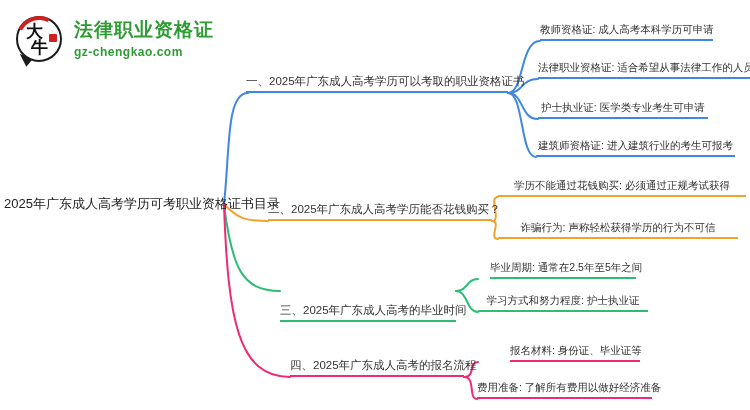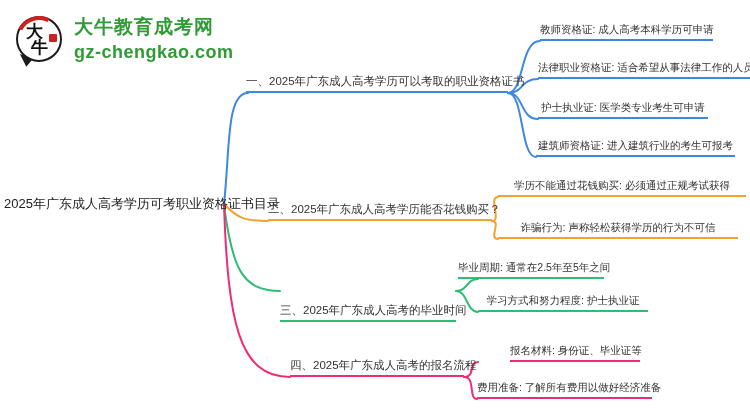--- a/index.html
+++ b/index.html
@@ -41,21 +41,21 @@
     font-family: "Liberation Serif", "DejaVu Serif", serif;
     font-weight: bold; line-height: 1;
   }
   .badge-char.top { left: 12px; top: 13px; font-size: 17px; }
   .badge-char.bottom { left: 17px; top: 29px; font-size: 17px; }
   .badge-seal {
     position: absolute; right: 9px; top: 24px;
     width: 8px; height: 8px; background: #cf1f1f; border-radius: 1px;
   }
   .logo-name { font-size: 19px; font-weight: bold; letter-spacing: 1px; }
-  .logo-domain { font-size: 18px; font-weight: bold; margin-top: 2px; letter-spacing: .5px; }
+  .logo-domain { font-size: 12px; font-weight: bold; margin-top: 2px; letter-spacing: .5px; }
 
   
   .map-lines { position: absolute; left: 0; top: 0; }
   .node {
     position: absolute; color: #333;
     white-space: nowrap; text-align: center;
     cursor: default;
   }
   .node-root {
     left: 4px; top: 194px; width: 220px; height: 20px;
@@ -74,21 +74,21 @@
   .b2 { left: 268px; top: 199px; width: 224px; }
   .b3 { left: 280px; top: 269px; width: 176px; }
   .b4 { left: 290px; top: 355px; width: 174px; }
   
   .l1-1 { left: 540px; top: 20px;  width: 173px; text-align: right; }
   .l1-2 { left: 538px; top: 58px;  width: 212px; }
   .l1-3 { left: 538px; top: 98px;  width: 170px; }
   .l1-4 { left: 536px; top: 136px; width: 199px; }
   .l2-1 { left: 498px; top: 176px; width: 248px; }
   .l2-2 { left: 498px; top: 218px; width: 240px; }
-  .l3-1 { left: 458px; top: 258px; width: 146px; text-align: center; }
+  .l3-1 { left: 490px; top: 258px; width: 146px; text-align: center; }
   .l3-2 { left: 478px; top: 291px; width: 170px; }
   .l4-1 { left: 478px; top: 341px; width: 130px; margin-left: 32px; }
   .l4-2 { left: 477px; top: 378px; width: 175px; }
 </style>
 </head>
 <body>
 
 <div class="stage">
 
   <svg class="map-lines" width="750" height="410" viewBox="0 0 750 410">
@@ -117,21 +117,21 @@
   <div class="logo">
     <div class="logo-badge">
       <div class="badge-tail"></div>
       <div class="badge-circle"></div>
       <div class="badge-arc"></div>
       <span class="badge-char top">大</span>
       <span class="badge-char bottom">牛</span>
       <span class="badge-seal"></span>
     </div>
     <div class="logo-text">
-      <div class="logo-name" style="color: rgb(47, 155, 53);">大牛教育成考网</div>
+      <div class="logo-name" style="color: rgb(47, 155, 53);">法律职业资格证</div>
       <div class="logo-domain" style="color: rgb(47, 155, 53);">gz-chengkao.com</div>
     </div>
   </div>
 
   <div class="node node-root">2025年广东成人高考学历可考职业资格证书目录</div>
 
   <div class="node node-branch b1" style="border-bottom-color: rgb(62, 135, 226);">一、2025年广东成人高考学历可以考取的职业资格证书</div>
   <div class="node node-branch b2" style="border-bottom-color: rgb(240, 163, 48);">二、2025年广东成人高考学历能否花钱购买？</div>
   <div class="node node-branch b3" style="border-bottom-color: rgb(46, 189, 114); margin-top: 31px;">三、2025年广东成人高考的毕业时间</div>
   <div class="node node-branch b4" style="border-bottom-color: rgb(239, 42, 118);">四、2025年广东成人高考的报名流程</div>

